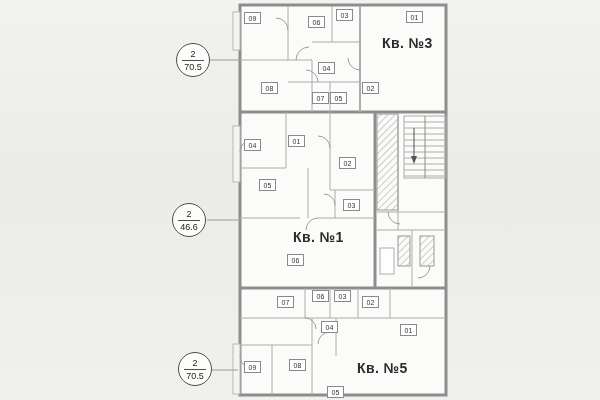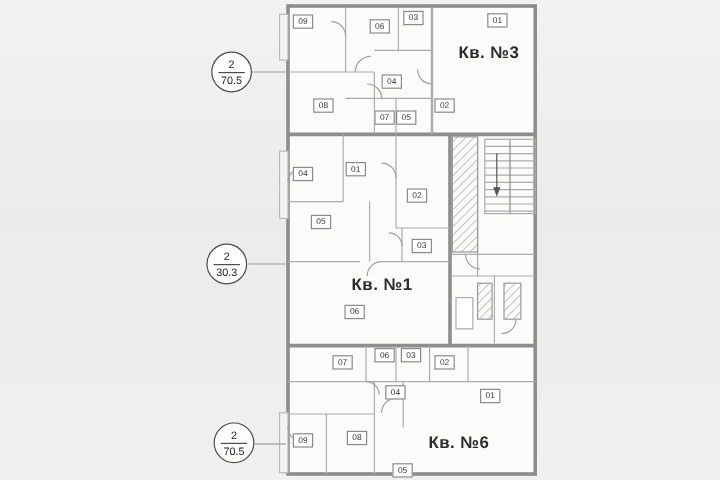--- a/index.html
+++ b/index.html
@@ -166,31 +166,31 @@
   <div class="tag" style="left:334px;top:290px">03</div>
   <div class="tag" style="left:362px;top:296px">02</div>
   <div class="tag" style="left:321px;top:321px">04</div>
   <div class="tag" style="left:400px;top:324px">01</div>
   <div class="tag" style="left:244px;top:361px">09</div>
   <div class="tag" style="left:289px;top:359px">08</div>
   <div class="tag" style="left:327px;top:386px">05</div>
 
   <div class="apt" style="left:366px;top:35px">Кв. №3</div>
   <div class="apt" style="left:277px;top:229px">Кв. №1</div>
-  <div class="apt" style="left:341px;top:360px">Кв. №6</div>
+  <div class="apt" style="left:341px;top:360px">Кв. №5</div>
 
   <div class="marker" style="left:176px;top:43px">
     <div class="m-top">2</div>
     <div class="m-sep"></div>
     <div class="m-bot">70.5</div>
   </div>
   <div class="marker" style="left:172px;top:203px">
     <div class="m-top">2</div>
     <div class="m-sep"></div>
-    <div class="m-bot">30.3</div>
+    <div class="m-bot">46.6</div>
   </div>
   <div class="marker" style="left:178px;top:352px">
     <div class="m-top">2</div>
     <div class="m-sep"></div>
     <div class="m-bot">70.5</div>
   </div>
 
 </div>
 
 </body></html>

